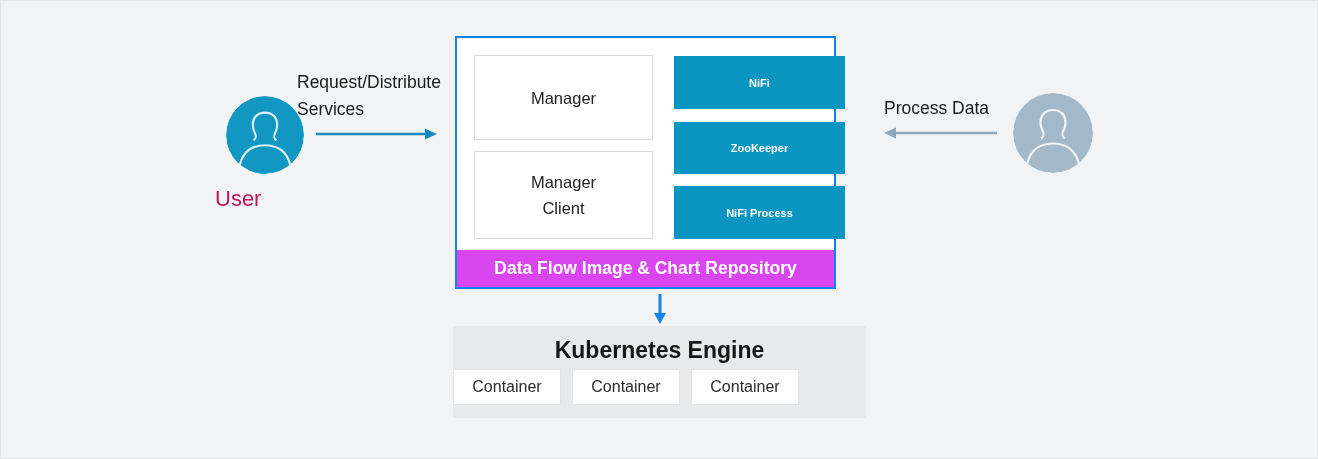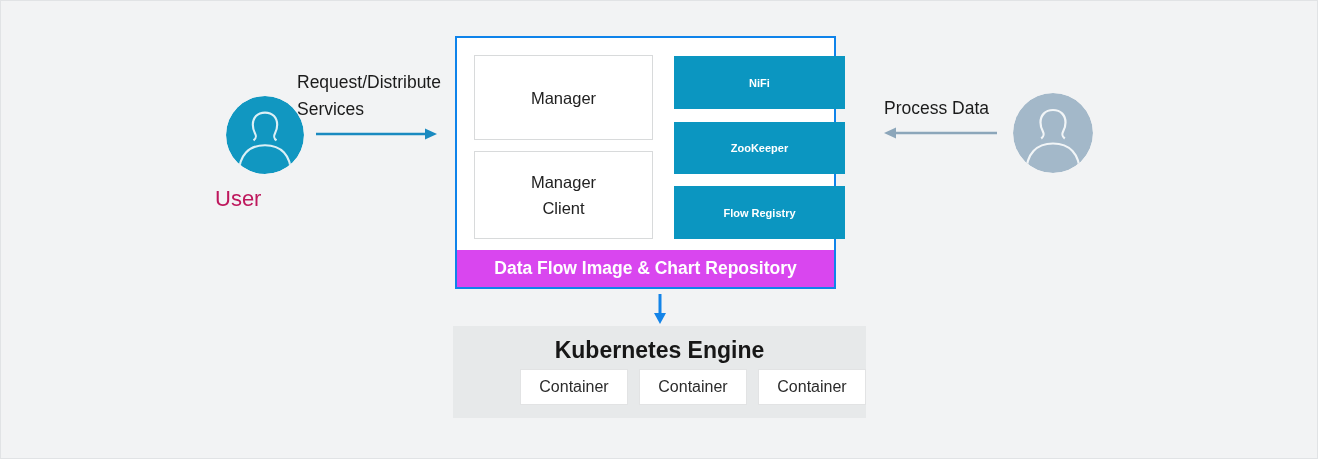--- a/index.html
+++ b/index.html
@@ -90,21 +90,21 @@
     left: 0; right: 0; top: 11px;
     text-align: center;
     font-size: 23px;
     font-weight: 700;
     color: #171717;
   }
   .containers-row {
     position: absolute;
     left: 0; right: 0; top: 43px;
     display: flex;
-    justify-content: flex-end;
+    justify-content: flex-start;
     gap: 11px;
   }
   .container-box {
     width: 108px; height: 36px;
     background: #ffffff;
     border: 1px solid #e2e3e4;
     display: flex;
     align-items: center;
     justify-content: center;
     font-size: 16px;
@@ -145,21 +145,21 @@
       <span>Manager</span>
     </div>
     <div class="inner-box" style="left:17px; top:113px; width:179px; height:88px;">
       <span>
         <span style="display:block">Manager</span>
         <span style="display:block">Client</span>
       </span>
     </div>
     <div class="svc-btn" style="left:217px; top:18px; width:171px; height:53px; background:#0b96c1;">NiFi</div>
     <div class="svc-btn" style="left:217px; top:84px; width:171px; height:52px; background:#0b96c1;">ZooKeeper</div>
-    <div class="svc-btn" style="left:217px; top:148px; width:171px; height:53px; background:#0b96c1;">Flow Registry</div>
+    <div class="svc-btn" style="left:217px; top:148px; width:171px; height:53px; background:#0b96c1;">NiFi Process</div>
     <div class="repo-bar" style="background:#d946ef;">Data Flow Image &amp; Chart Repository</div>
   </div>
 
   <svg class="abs" style="left:653px; top:294px;" width="14" height="30" viewBox="0 0 14 30">
     <line x1="7" y1="0" x2="7" y2="20" stroke="#1484e8" stroke-width="3"></line>
     <polygon points="1,19 13,19 7,30" fill="#1484e8"></polygon>
   </svg>
 
   <div class="abs k8s-box">
     <div class="k8s-title">Kubernetes Engine</div>

